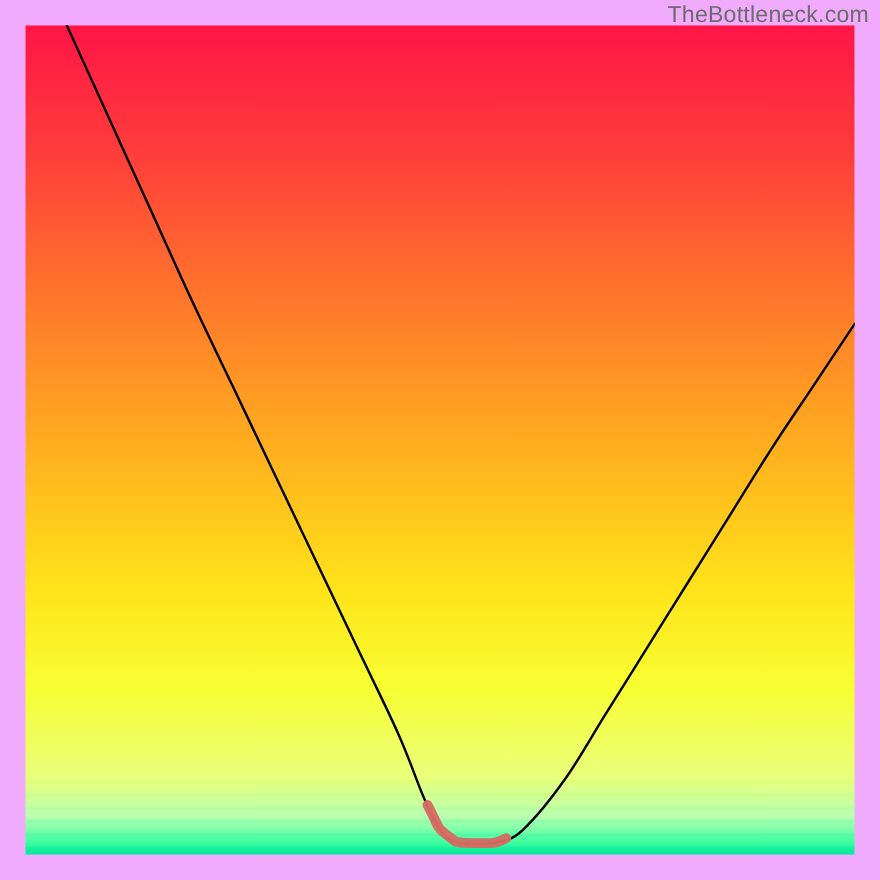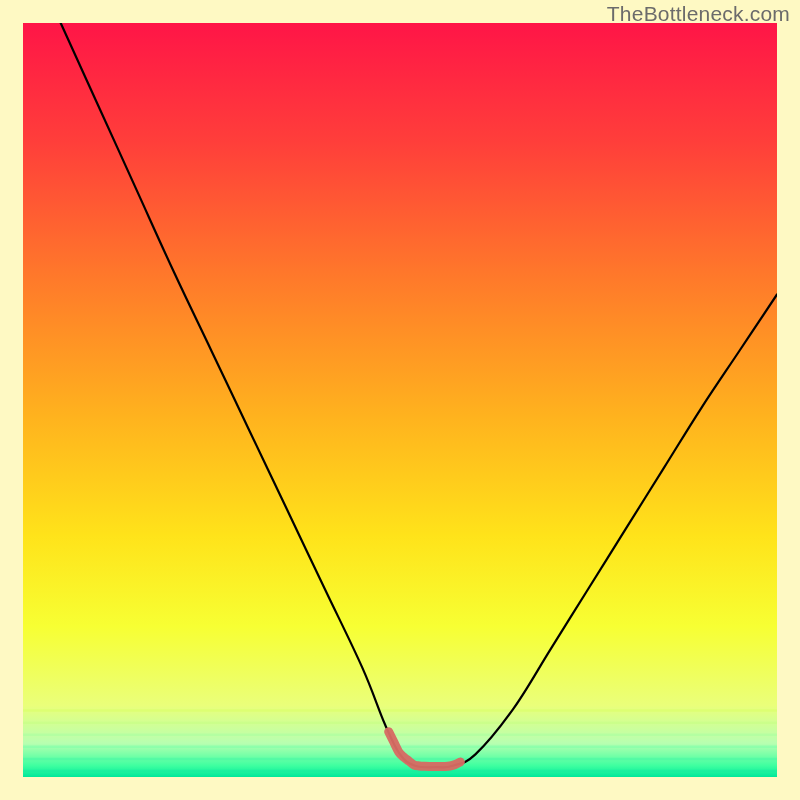--- a/index.html
+++ b/index.html
@@ -8,21 +8,21 @@
     width: 800px;
     height: 800px;
     overflow: hidden;
     background: #000;
     font-family: Arial, Helvetica, sans-serif;
   }
   .frame {
     position: relative;
     width: 800px;
     height: 800px;
-    background: #fef9c3;
+    background: #f0abfc;
   }
   .plot-area {
     position: absolute;
     left: 23px;
     top: 23px;
     width: 754px;
     height: 754px;
     
   }
   .watermark {

